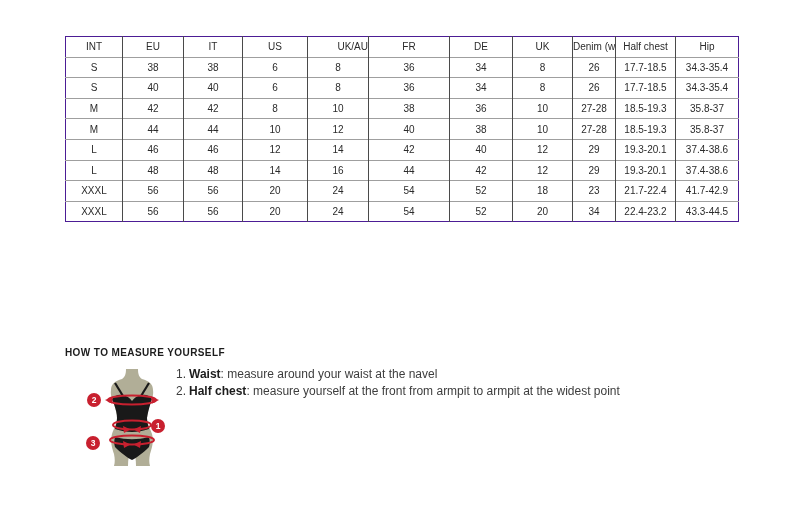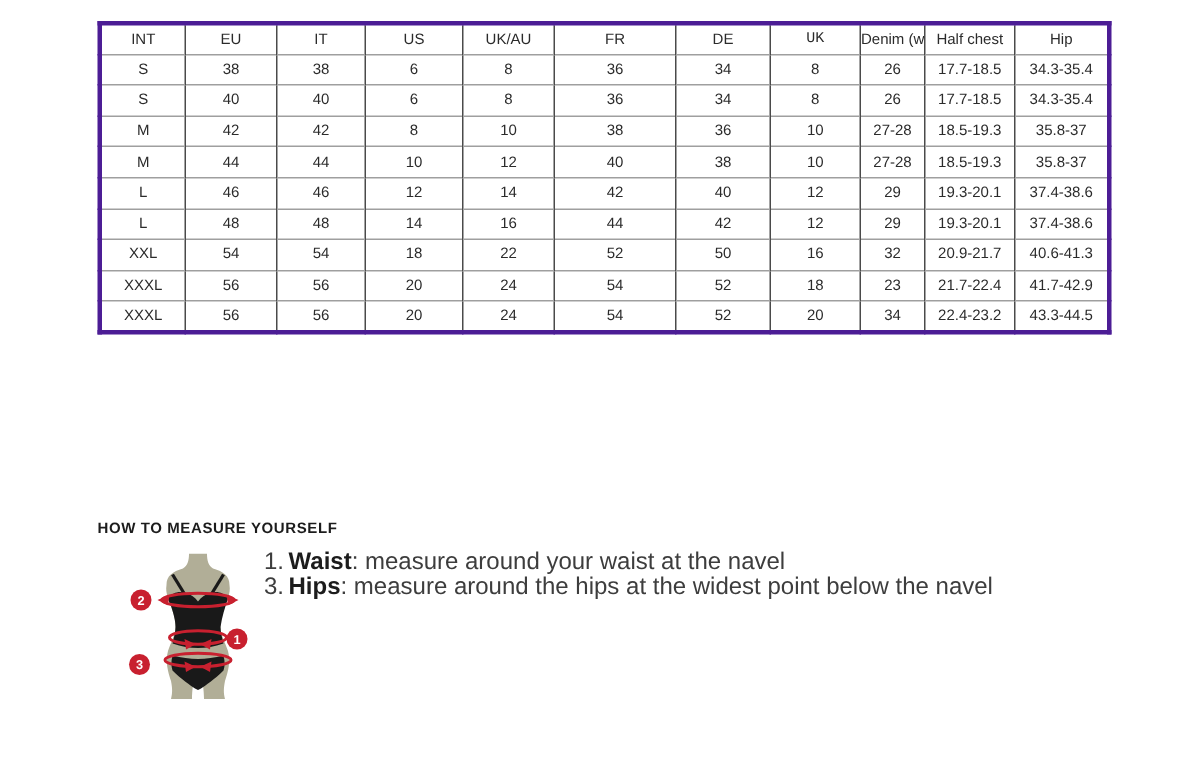--- a/index.html
+++ b/index.html
@@ -8,25 +8,25 @@
     width: 798px; height: 519px;
     position: relative;
     font-family: "Liberation Sans", sans-serif;
     color: #2b2b2b;
     overflow: hidden;
   }
 
   
   .size-table {
     position: absolute;
-    left: 65px; top: 14px;
+    left: 65px; top: 36px;
     width: 673px;
     border-collapse: collapse;
     table-layout: fixed;
-    border: 3px solid #4c1d95;
+    border: 1px solid #4c1d95;
   }
   .size-table th, .size-table td {
     border-left: 1px solid #4a4a4a;
     border-top: 1px solid #9f9f9f;
     font-size: 10px;
     font-weight: 400;
     text-align: center;
     vertical-align: middle;
     height: 20.6px;
     color: #2b2b2b;
@@ -42,21 +42,21 @@
     left: 65px; top: 347px;
     font-size: 10px;
     font-weight: 700;
     letter-spacing: 0.4px;
     color: #1c1c1c;
   }
   .htm-steps {
     position: absolute;
     left: 176px; top: 369px;
     list-style: none;
-    font-size: 16px;
+    font-size: 12px;
     color: #3d3d3d;
   }
   .htm-steps li {
     line-height: 11px;
     margin-bottom: 6px;
     white-space: nowrap;
   }
   .htm-steps .step-num { margin-right: 3px; }
   .htm-steps .step-label { font-weight: 700; color: #1c1c1c; }
 
@@ -71,24 +71,24 @@
 </head>
 <body>
 
 <table class="size-table">
   <thead>
     <tr>
         <th style="width: 57px;">INT</th>
         <th style="width: 61px;">EU</th>
         <th style="width: 59px;">IT</th>
         <th style="width: 65px;">US</th>
-        <th style="width: 61px;">UK/AU</th>
+        <th style="width: 61px; text-align: right;">UK/AU</th>
         <th style="width: 81px;">FR</th>
         <th style="width: 63px;">DE</th>
-        <th style="width: 60px; font-family: Liberation Mono, monospace;">UK</th>
+        <th style="width: 60px;">UK</th>
         <th style="width: 43px;">Denim (waist)</th>
         <th style="width: 60px;">Half chest</th>
         <th style="width: 63px;">Hip</th>
       </tr>
   </thead>
   <tbody>
       <tr>
         <td>S</td>
         <td>38</td>
         <td>38</td>
@@ -158,33 +158,20 @@
         <td>48</td>
         <td>48</td>
         <td>14</td>
         <td>16</td>
         <td>44</td>
         <td>42</td>
         <td>12</td>
         <td>29</td>
         <td>19.3-20.1</td>
         <td>37.4-38.6</td>
-      </tr>
-      <tr>
-        <td>XXL</td>
-        <td>54</td>
-        <td>54</td>
-        <td>18</td>
-        <td>22</td>
-        <td>52</td>
-        <td>50</td>
-        <td>16</td>
-        <td>32</td>
-        <td>20.9-21.7</td>
-        <td>40.6-41.3</td>
       </tr>
       <tr>
         <td>XXXL</td>
         <td>56</td>
         <td>56</td>
         <td>20</td>
         <td>24</td>
         <td>54</td>
         <td>52</td>
         <td>18</td>
@@ -255,15 +242,15 @@
       <text x="9" y="77.2" text-anchor="middle" font-size="8.5" font-weight="bold" fill="#ffffff" font-family="Liberation Sans, sans-serif">3</text>
     </g>
   </svg>
 </div>
 
 <ul class="htm-steps">
   <li>
     <span class="step-num">1.</span><span class="step-label">Waist</span><span>: measure around your waist at the navel</span>
   </li>
   <li>
-    <span class="step-num">3.</span><span class="step-label">Hips</span><span>: measure around the hips at the widest point below the navel</span>
+    <span class="step-num">2.</span><span class="step-label">Half chest</span><span>: measure yourself at the front from armpit to armpit at the widest point</span>
   </li>
 </ul>
 
 </body></html>

